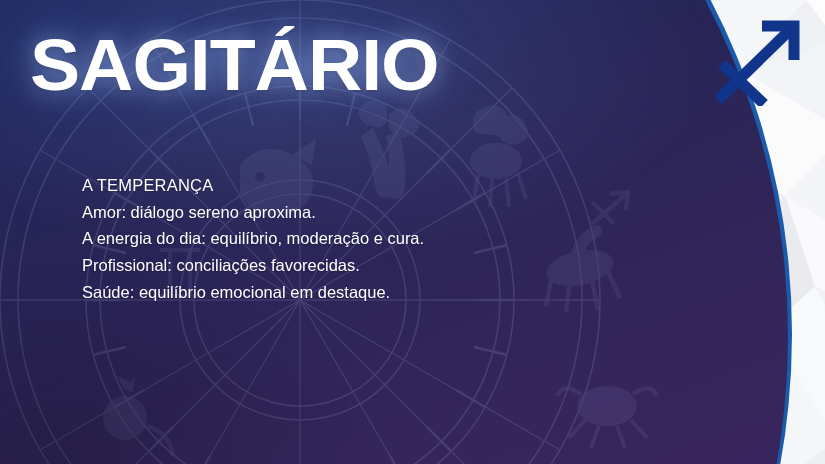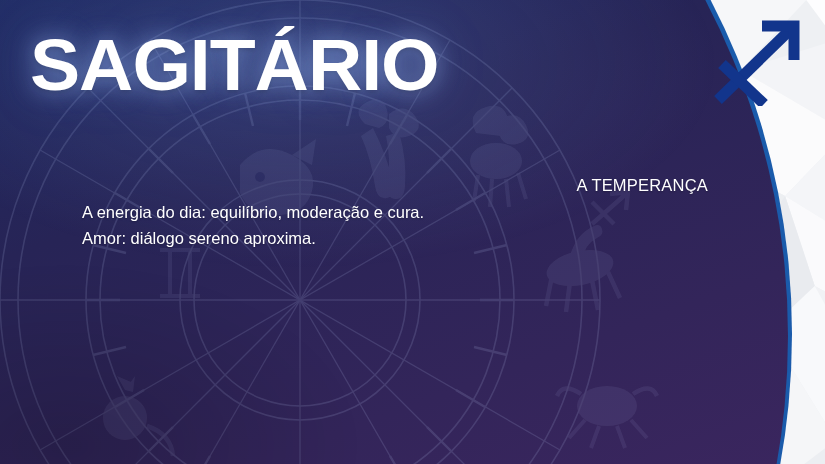--- a/index.html
+++ b/index.html
@@ -114,21 +114,21 @@
     position: absolute;
     left: 82px;
     top: 172px;
     width: 626px;
     color: #ffffff;
     font-size: 16.5px;
     line-height: 26.7px;
     text-shadow: 0 1px 2px rgba(0,0,0,0.25);
   }
   .body-copy .line { white-space: pre-wrap; }
-  .body-copy .line.tag { letter-spacing: 0.2px; text-align: right; }
+  .body-copy .line.tag { letter-spacing: 0.2px; }
 
   
   .zodiac-glyph {
     position: absolute;
     left: 712px;
     top: 18px;
     width: 96px;
     height: 88px;
   }
   .zodiac-glyph svg { display: block; width: 100%; height: 100%; }
@@ -262,22 +262,24 @@
       </div>
 
       <div class="bloom"></div>
     </div>
   </div>
 
   <h1 class="headline">SAGITÁRIO</h1>
 
   <div class="body-copy">
     <div class="line tag">A TEMPERANÇA</div>
+    <div class="line">Amor: diálogo sereno aproxima.</div>
     <div class="line">A energia do dia: equilíbrio, moderação e cura.</div>
-    <div class="line">Amor: diálogo sereno aproxima.</div>
+    <div class="line">Profissional: conciliações favorecidas.</div>
+    <div class="line">Saúde: equilíbrio emocional em destaque.</div>
   </div>
 
   <div class="zodiac-glyph">
     <svg viewBox="0 0 96 88">
       <g stroke="#12358c" stroke-width="11" fill="none" stroke-linecap="butt">
         <line x1="6" y1="82" x2="82" y2="8"></line>
         <polyline points="50,8 82,8 82,42"></polyline>
         <line x1="10" y1="46" x2="52" y2="86"></line>
       </g>
     </svg>

